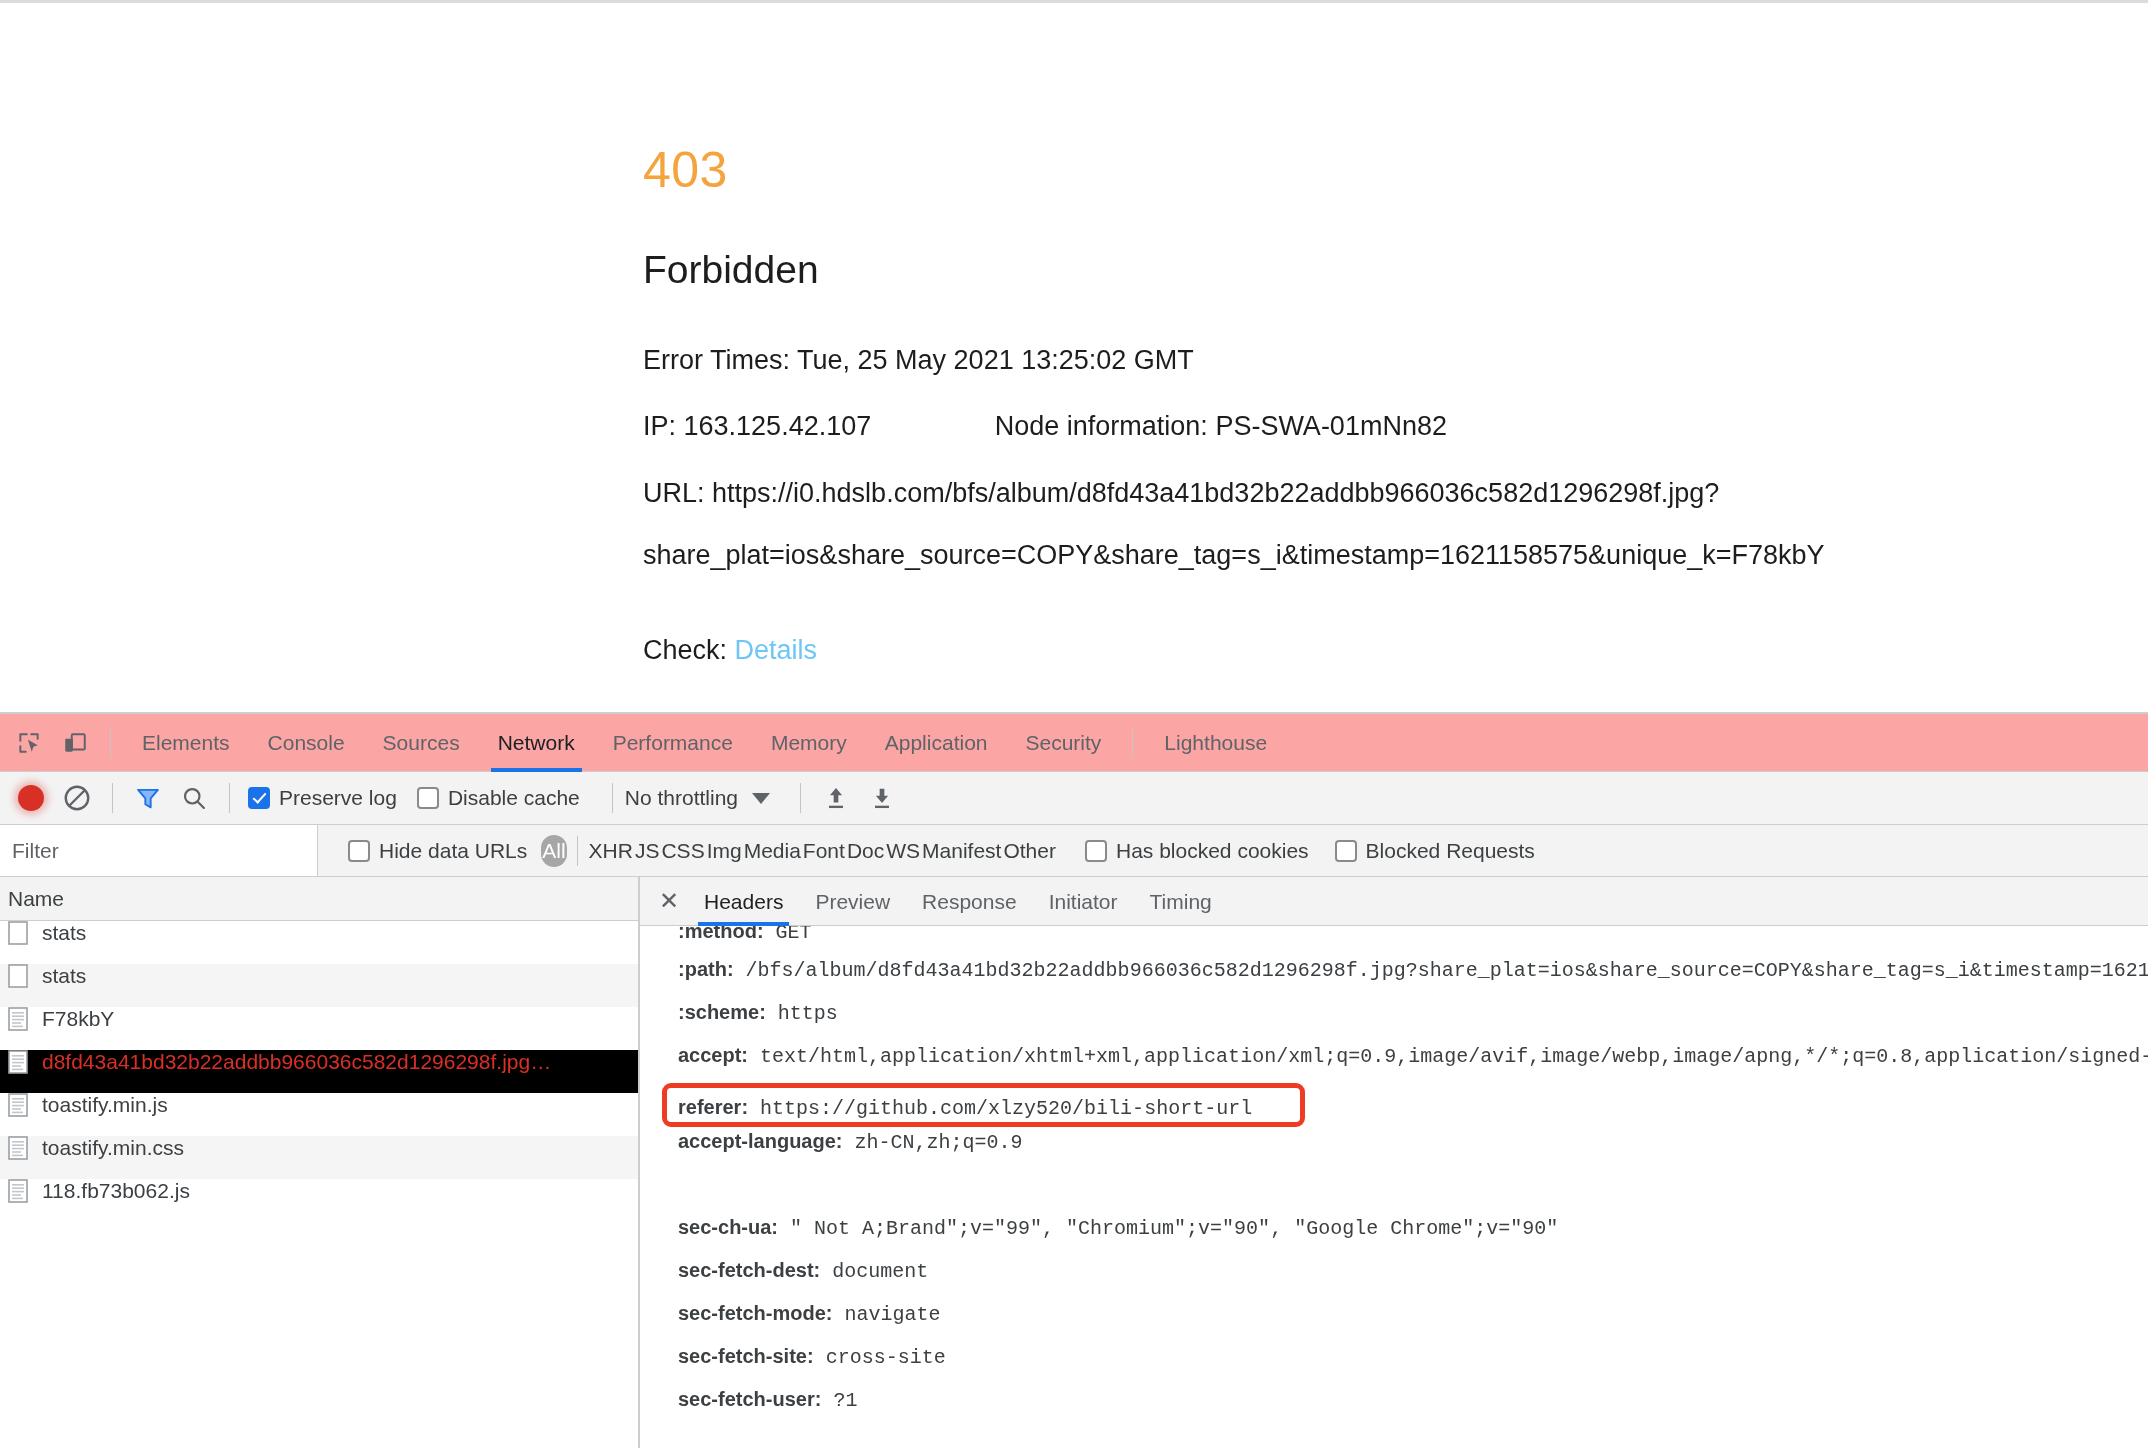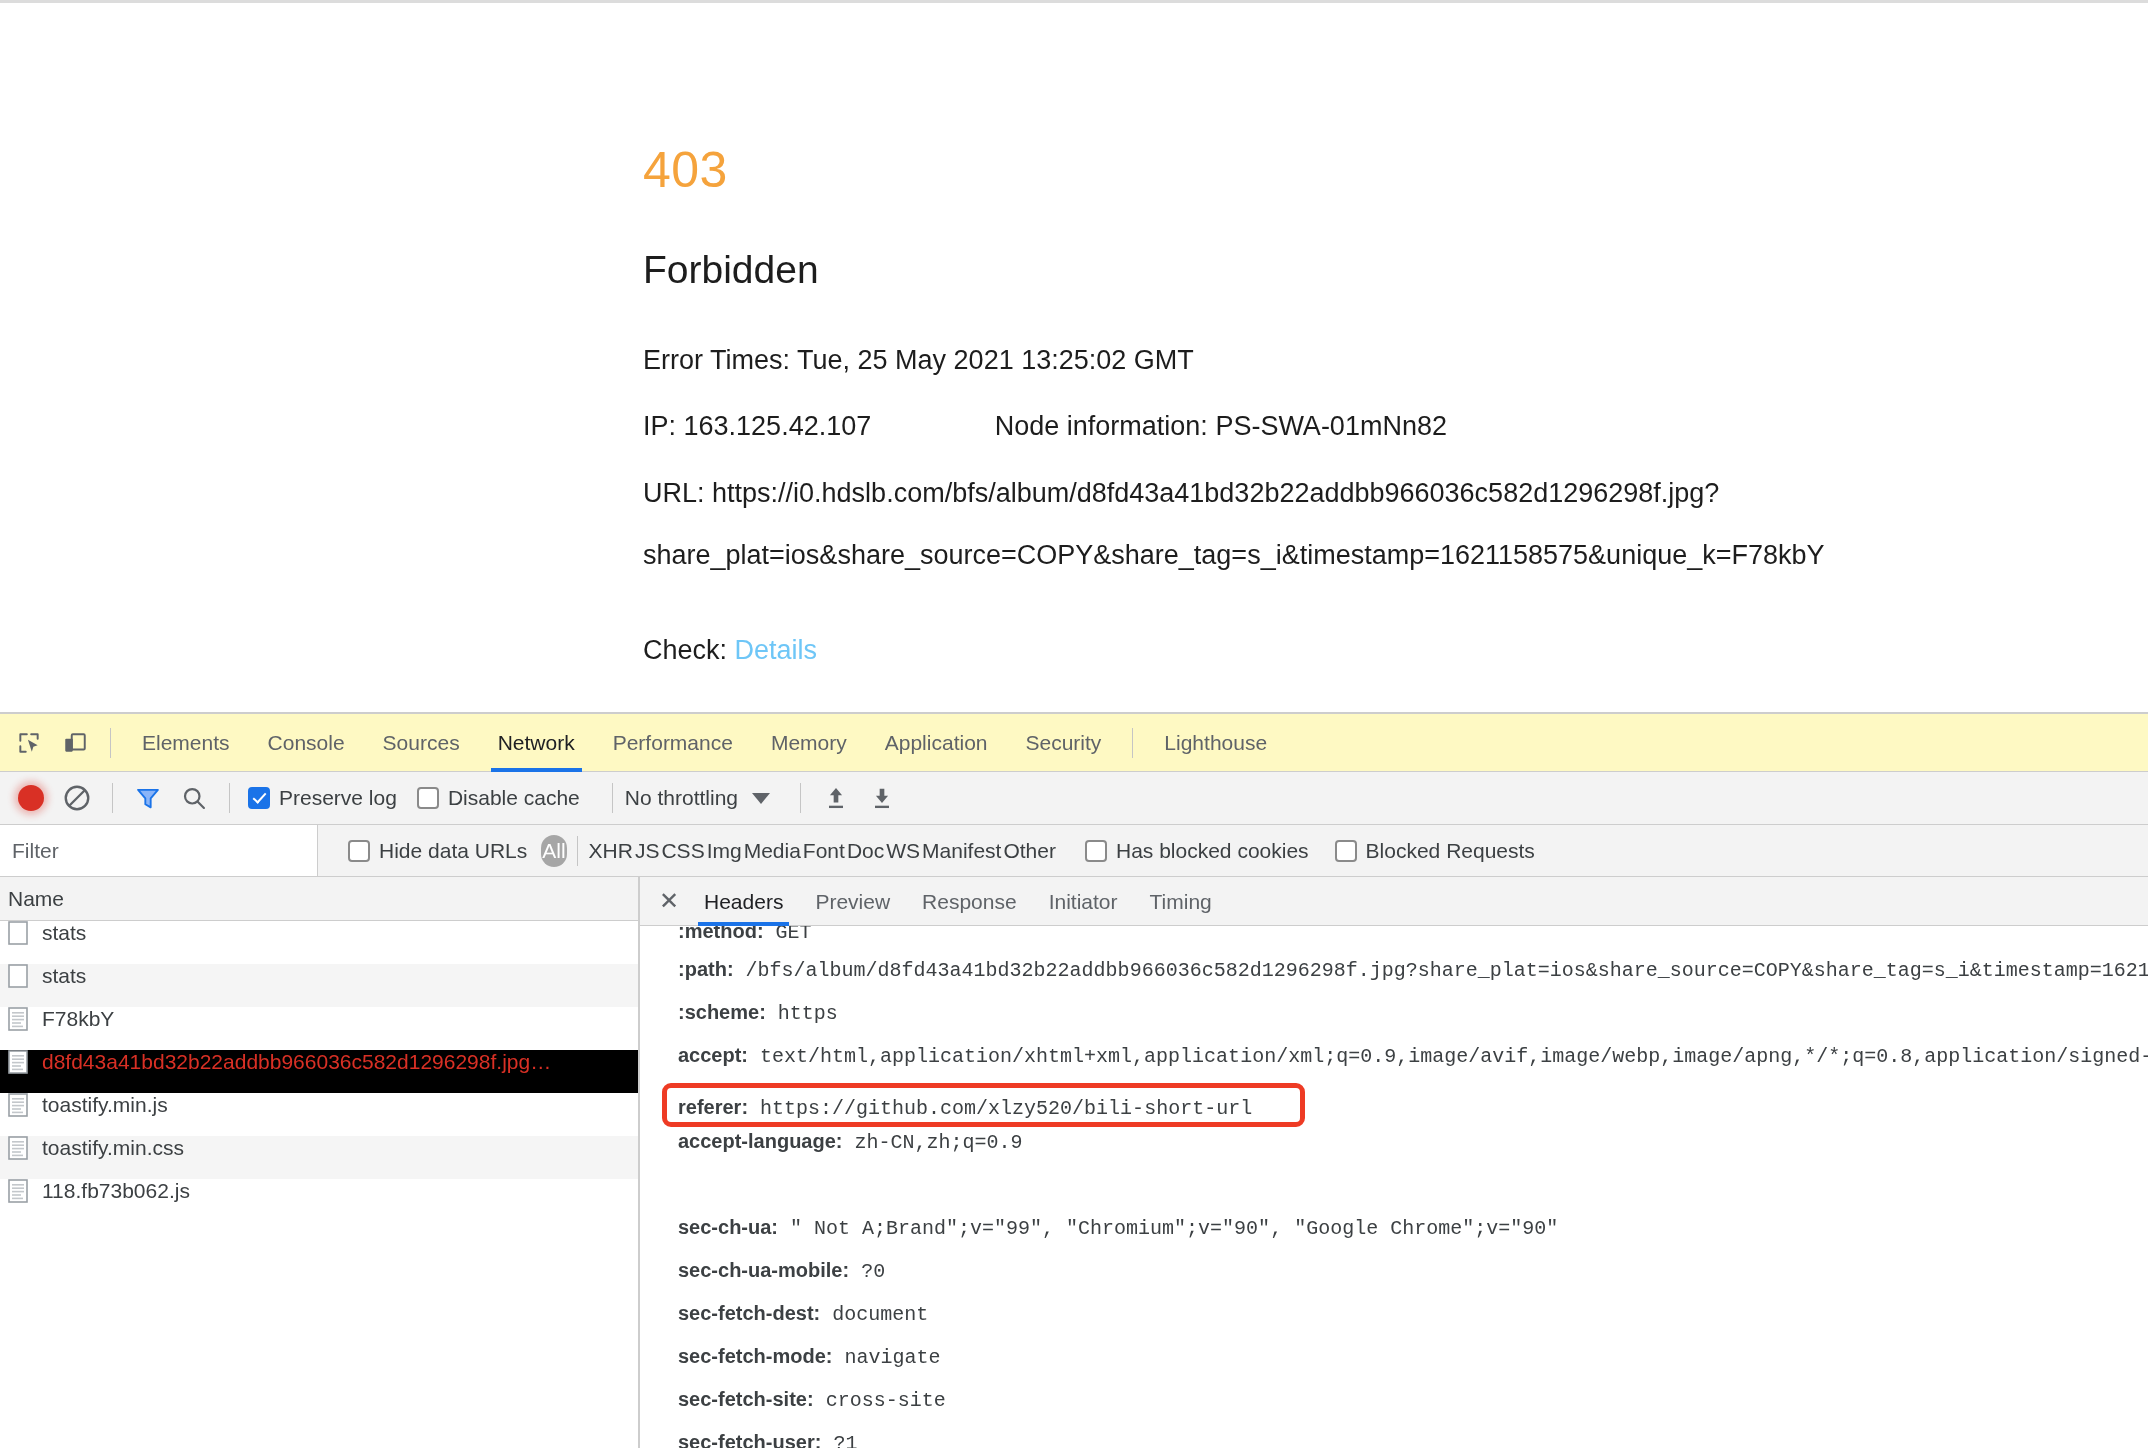--- a/index.html
+++ b/index.html
@@ -83,21 +83,21 @@
     box-sizing: border-box;
     overflow: hidden;
     font-size: 19px;
     color: #3c4043;
   }
 
   
   .dt-tabbar {
     position: relative;
     height: 58px;
-    background: #fef9c3;
+    background: #fca5a5;
     border-bottom: 1px solid #cdcdcd;
     display: flex;
     align-items: center;
     padding-left: 6px;
     box-sizing: border-box;
   }
   .dt-iconbtn {
     width: 46px; height: 46px;
     display: flex; align-items: center; justify-content: center;
     cursor: pointer;
@@ -670,24 +670,20 @@
         <div class="hdr-row">
           <span class="hdr-key">accept-language:</span>
           <span class="hdr-val">zh-CN,zh;q=0.9</span>
         </div>
         <div class="hdr-row" style="visibility:hidden;"></div>
         <div class="hdr-row">
           <span class="hdr-key">sec-ch-ua:</span>
           <span class="hdr-val">" Not A;Brand";v="99", "Chromium";v="90", "Google Chrome";v="90"</span>
         </div>
         <div class="hdr-row">
-          <span class="hdr-key">sec-ch-ua-mobile:</span>
-          <span class="hdr-val">?0</span>
-        </div>
-        <div class="hdr-row">
           <span class="hdr-key">sec-fetch-dest:</span>
           <span class="hdr-val">document</span>
         </div>
         <div class="hdr-row">
           <span class="hdr-key">sec-fetch-mode:</span>
           <span class="hdr-val">navigate</span>
         </div>
         <div class="hdr-row">
           <span class="hdr-key">sec-fetch-site:</span>
           <span class="hdr-val">cross-site</span>

